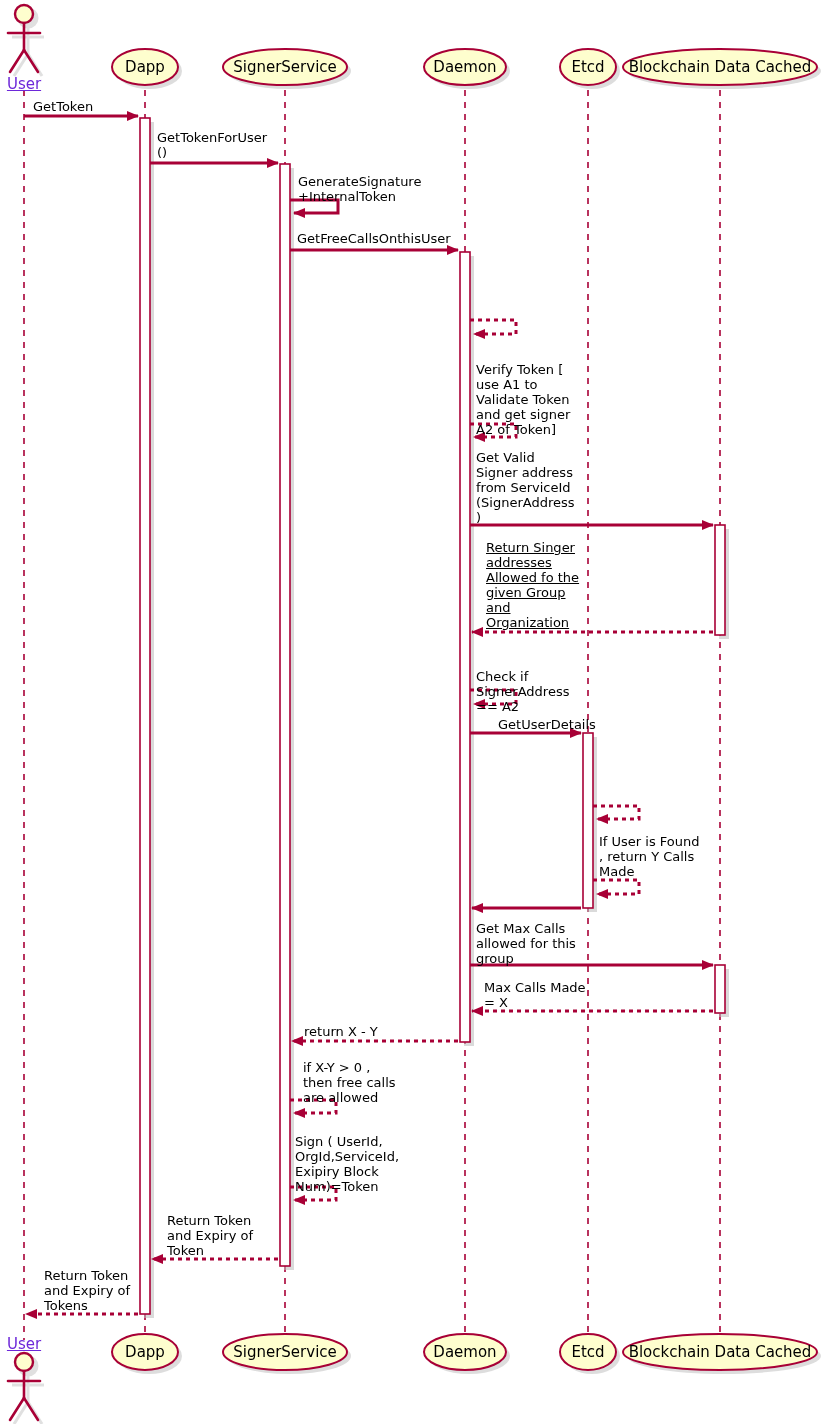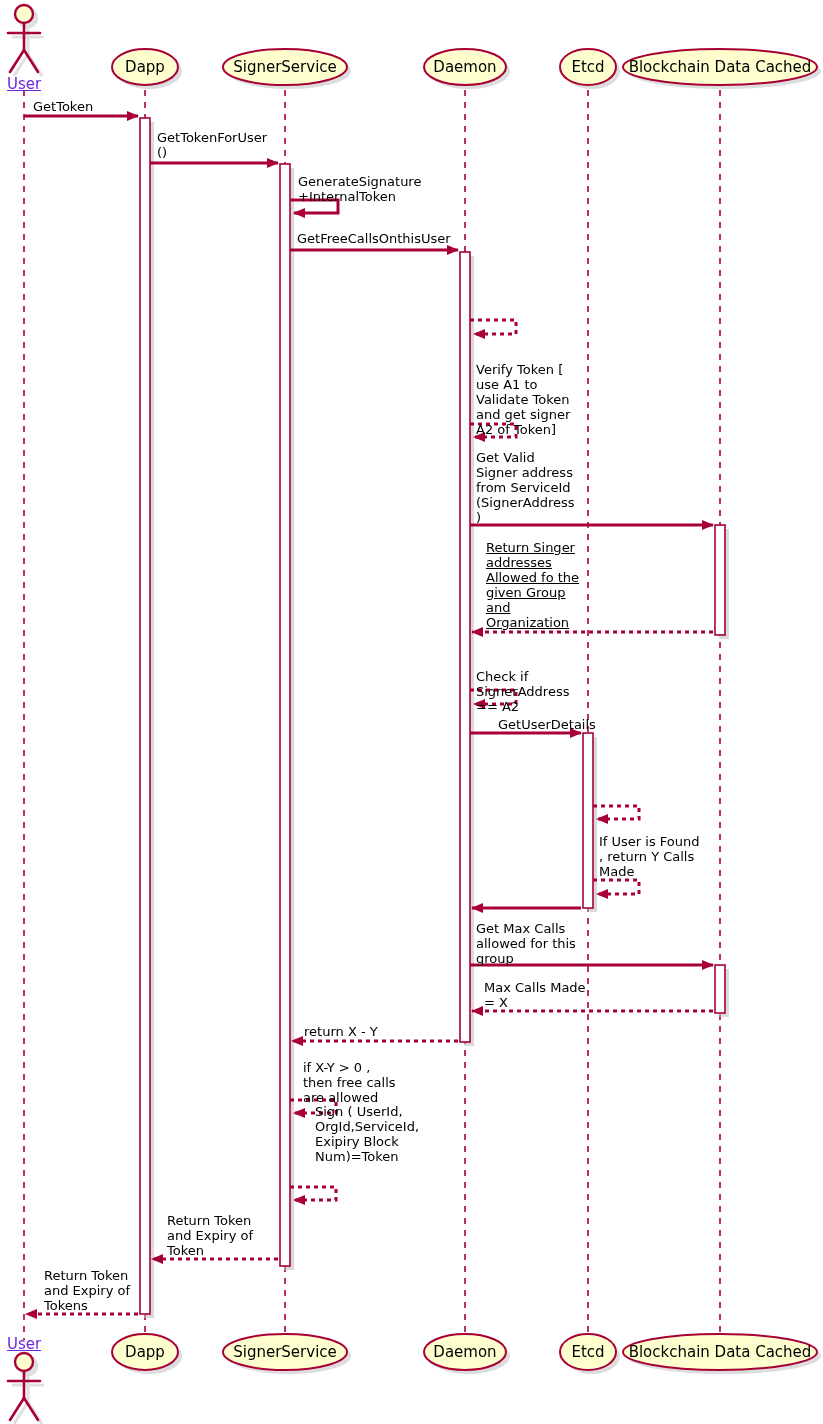--- a/index.html
+++ b/index.html
@@ -216,21 +216,21 @@
 Made</div>
   <div class="lbl" style="left:476px;top:921px;">Get Max Calls
 allowed for this
 group</div>
   <div class="lbl" style="left:484px;top:980px;">Max Calls Made
 = X</div>
   <div class="lbl" style="left:304px;top:1024px;">return X - Y</div>
   <div class="lbl" style="left:295px;top:1060px;margin-left:8px;">if X-Y &gt; 0 ,
 then free calls
 are allowed</div>
-  <div class="lbl" style="left:295px;top:1104px;padding-left:20px;">Sign ( UserId,
+  <div class="lbl" style="left:295px;top:1134px;">Sign ( UserId,
 OrgId,ServiceId,
 Exipiry Block
 Num)=Token</div>
   <div class="lbl" style="left:167px;top:1213px;">Return Token
 and Expiry of
 Token</div>
   <div class="lbl" style="left:44px;top:1268px;">Return Token
 and Expiry of
 Tokens</div>
 

